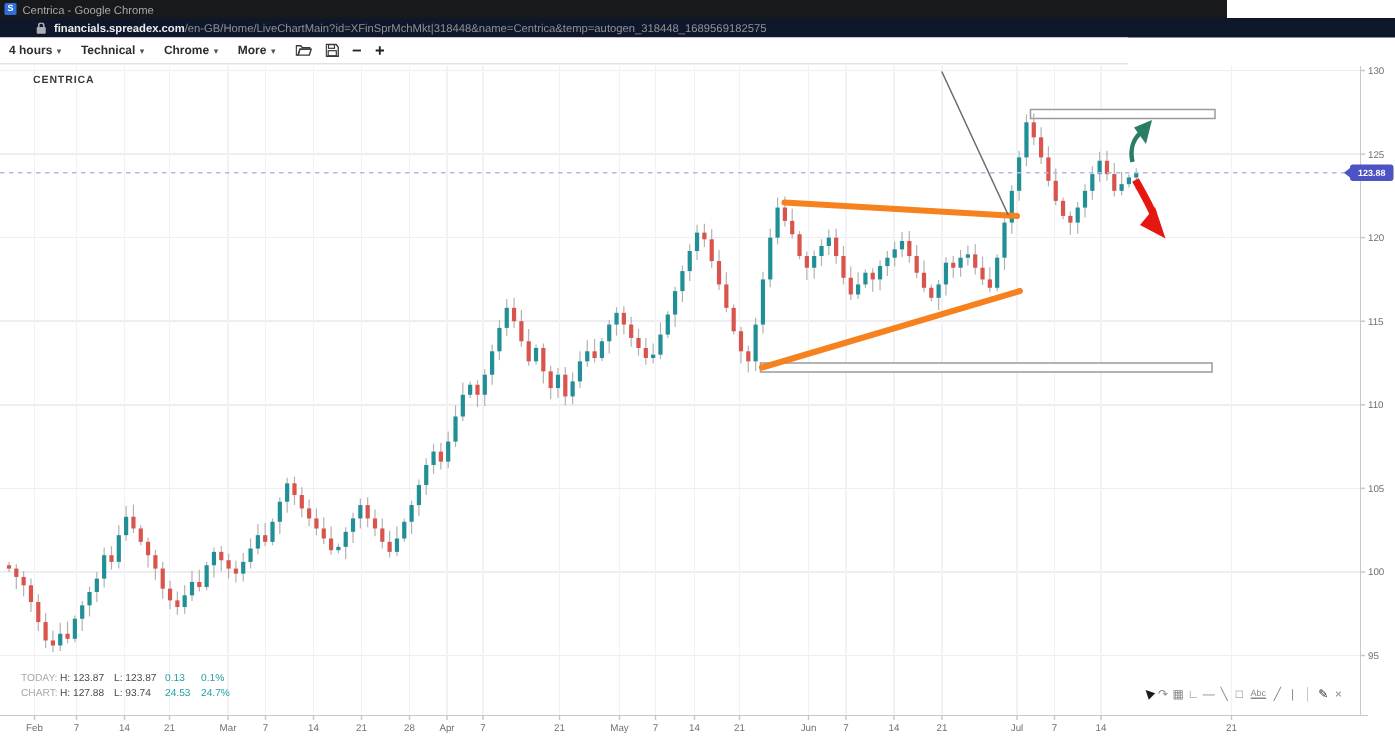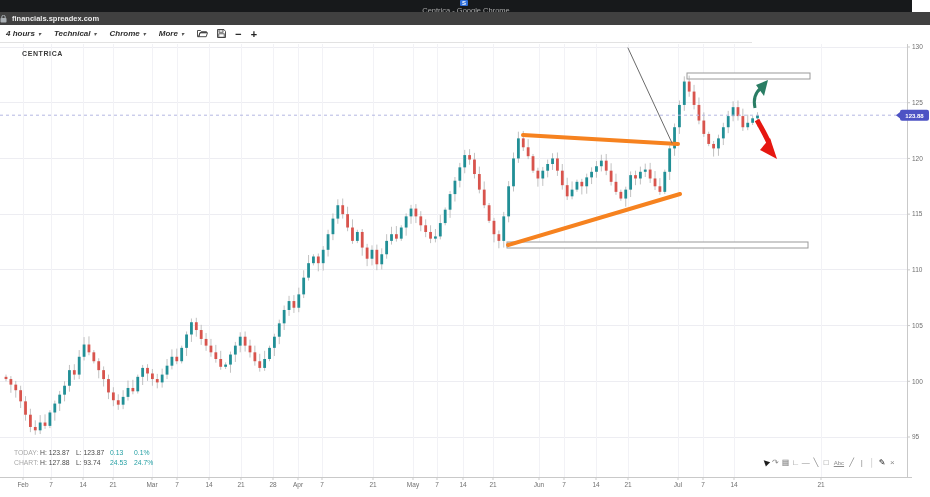--- a/index.html
+++ b/index.html
@@ -1,30 +1,30 @@
 <!DOCTYPE html>
 <html><head>
 <meta charset="utf-8">
 <style>
   html,body{margin:0;padding:0;background:#fff;}
   body{width:930px;height:497px;position:relative;overflow:hidden;
        font-family:"Liberation Sans",sans-serif;-webkit-font-smoothing:antialiased;}
-  .titlebar{position:absolute;left:0;top:0;width:912px;height:12px;background:#17191b;
-            display:flex;align-items:center;padding-left:20px;box-sizing:border-box;z-index:30;flex-direction:column;}
+  .titlebar{position:absolute;left:0;top:0;width:818px;height:12px;background:#17191b;
+            display:flex;align-items:center;padding-left:3px;box-sizing:border-box;z-index:30;}
   .appicon{width:8px;height:8px;background:#2f6fdb;color:#fff;font-size:6px;font-weight:bold;
            display:flex;align-items:center;justify-content:center;margin-right:4px;border-radius:1px;}
   .titletext{color:#a9a9a9;font-size:7.5px;white-space:nowrap;}
-  .urlbar{position:absolute;left:0;top:12px;width:930px;height:13px;background:#404040;
-          display:flex;align-items:center;padding-left:0;box-sizing:border-box;z-index:30;white-space:nowrap;overflow:hidden;}
+  .urlbar{position:absolute;left:0;top:12px;width:930px;height:13px;background:#0f172a;
+          display:flex;align-items:center;padding-left:24px;box-sizing:border-box;z-index:30;white-space:nowrap;overflow:hidden;}
   .lock{margin-right:5px;display:inline-flex;}
   .domain{color:#ececec;font-size:7.5px;font-weight:bold;}
   .urlpath{color:#8f9398;font-size:7.5px;}
   .toolbar{position:absolute;left:0;top:25px;width:752px;height:18px;background:#fff;
            border-bottom:1px solid #e2e2e2;display:flex;align-items:center;padding-left:6px;
-           box-sizing:border-box;z-index:30;font-style:italic;}
+           box-sizing:border-box;z-index:30;}
   .menu{display:inline-flex;align-items:center;margin-right:13px;cursor:pointer;}
   .menu .lbl{font-size:8px;font-weight:bold;color:#2e2e2e;}
   .menu .caret{font-size:6px;color:#555;margin-left:3px;}
   .tbicon{margin-right:9px;display:inline-flex;align-items:center;cursor:pointer;}
   .tbtext{font-size:11px;font-weight:bold;color:#222;margin-right:9px;cursor:pointer;line-height:10px;}
   .instrument{position:absolute;left:22px;top:50px;font-size:7px;font-weight:bold;
               letter-spacing:.6px;color:#3a3a3a;z-index:10;}
   .legend{position:absolute;left:14px;top:448px;z-index:10;font-size:6.8px;line-height:9.5px;}
   .legend .row span{display:inline-block;}
   .lg-label{width:26px;color:#a9a9a9;}
@@ -49,20 +49,21 @@
 </div>
 
 <div class="urlbar">
   <span class="lock">
     <svg width="7" height="8" viewBox="0 0 7 8">
         <rect x="0.5" y="3" width="6" height="4.5" rx="0.8" fill="#aab0b5"></rect>
         <path d="M1.8 3V2a1.7 1.7 0 0 1 3.4 0v1" fill="none" stroke="#aab0b5" stroke-width="1"></path>
       </svg>
   </span>
   <span class="domain">financials.spreadex.com</span>
+    <span class="urlpath">/en-GB/Home/LiveChartMain?id=XFinSprMchMkt|318448&amp;name=Centrica&amp;temp=autogen_318448_1689569182575</span>
 </div>
 
 <div class="toolbar">
   <span class="menu">
     <span class="lbl">4 hours</span>
     <span class="caret">▾</span>
   </span>
   <span class="menu">
     <span class="lbl">Technical</span>
     <span class="caret">▾</span>

